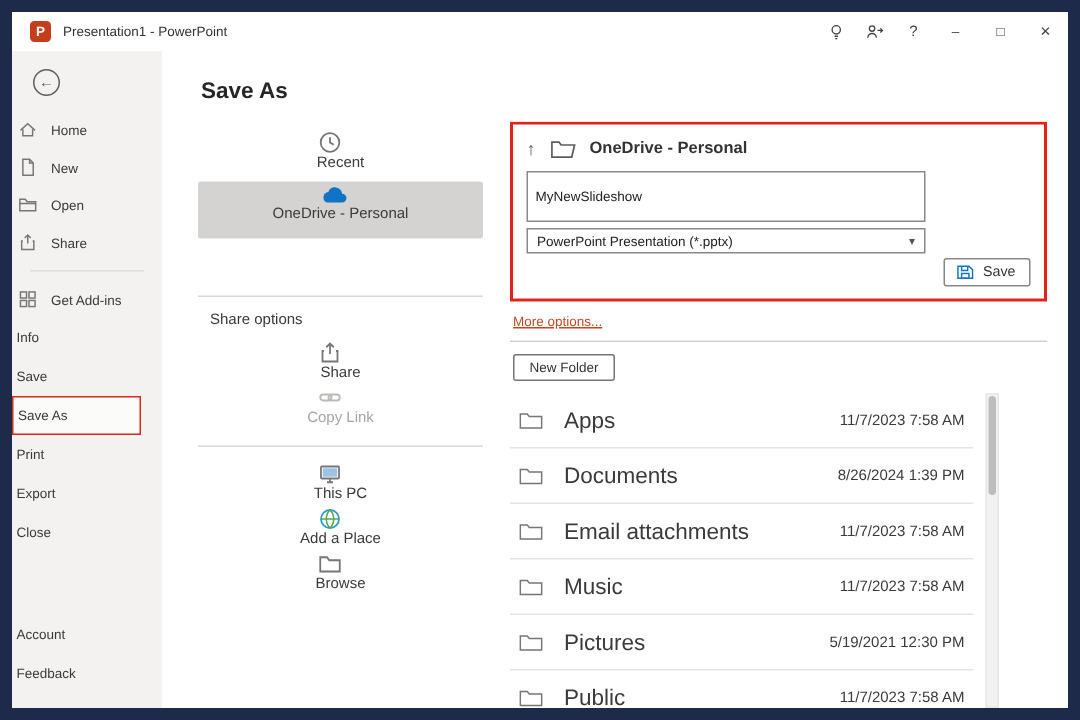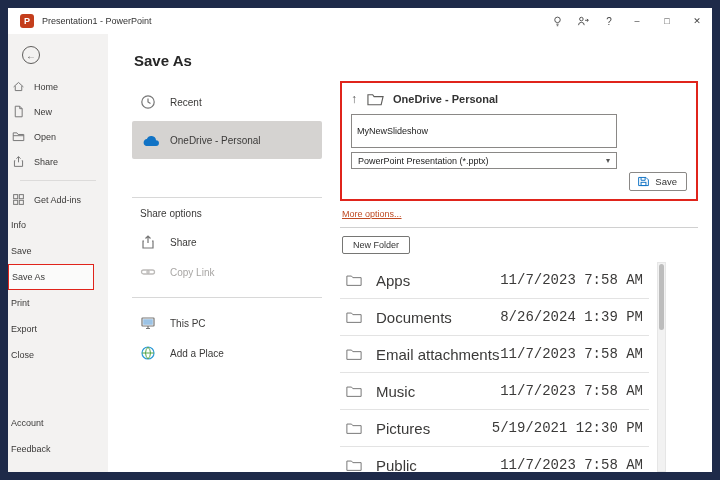--- a/index.html
+++ b/index.html
@@ -32,21 +32,21 @@
   .side-item.selected-red { border:1.5px solid #e0241b; width:86px; background:#fbfbfa; }
   .side-bottom { margin-top:auto; }
 
   
   .main { flex:1 1 auto; padding:12px 12px 0 24px; display:flex; flex-direction:column; overflow:hidden; }
   .page-title { font-size:15px; font-weight:700; color:#262626; margin:6px 0 0 2px; }
   .cols { display:flex; flex:1 1 auto; margin-top:12px; overflow:hidden; }
 
   
   .places { width:190px; flex:0 0 auto; padding-top:6px; }
-  .place-item { display:flex; align-items:center; height:30px; padding:0 8px; font-size:10px; color:#3b3a39; border-radius:2px; }
+  .place-item { display:flex; align-items:center; height:30px; padding:0 8px; font-size:10px; color:#3b3a39; border-radius:2px;flex-direction:column; }
   .place-item .picon { width:22px; height:16px; margin-right:8px; display:flex; align-items:center; }
   .place-item.selected { background:#d5d3d1; height:38px; margin-top:4px; }
   .place-divider { border-top:1px solid #d8d8d8; margin:10px 0; }
   .share-heading { font-size:10px; font-weight:400; color:#3b3a39; margin:4px 0 8px 8px; }
   .place-item.disabled { color:#a8a6a4; }
   .spacer30 { height:28px; }
 
   
   .files { flex:1 1 auto; margin-left:18px; display:flex; flex-direction:column; overflow:hidden; padding-right:2px; }
   .save-panel { border:2px solid #e0241b; padding:7px 9px 8px 9px; }
@@ -67,21 +67,21 @@
   .more-options { font-size:9px; color:#bf4a22; text-decoration:underline; margin:8px 0 6px 2px; display:inline-block; }
   .files-hr { border-top:1px solid #d0d0d0; margin:2px 0 8px 0; }
   .newfolder-btn { display:inline-flex; align-items:flex-start; border:1px solid #767674; background:#fff; padding:3px 10px;
                    font-size:9px; color:#333; border-radius:2px; margin:0 0 8px 2px; align-self:flex-start; }
 
   .list-area { flex:1 1 auto; display:flex; overflow:hidden; }
   .rows { flex:1 1 auto; overflow:hidden; }
   .frow { display:flex; align-items:center; height:37px; border-bottom:1px solid #e3e3e3; padding:0 6px 0 6px; }
   .ficon { width:18px; height:14px; margin-right:12px; display:flex; align-items:center; }
   .fname { font-size:15px; color:#3b3a39; flex:1 1 auto; }
-  .fdate { font-size:14px; color:#3b3a39; white-space:nowrap;font-family:Liberation Mono, monospace; }
+  .fdate { font-size:10px; color:#3b3a39; white-space:nowrap; }
   .scrollbar { width:9px; flex:0 0 auto; margin-left:8px; margin-right:32px; background:#f2f2f2; border:1px solid #e6e6e6; position:relative; }
   .thumb { position:absolute; top:1px; left:1px; right:1px; height:66px; background:#bdbdbd; border-radius:3px; }
 
   svg { display:block; }
 </style>
 </head>
 <body>
 
 <div class="frame">
 <div class="window">
@@ -261,20 +261,28 @@
           <div class="place-item">
             <span class="picon">
               <svg width="16" height="16" viewBox="0 0 16 16" fill="none">
                 <circle cx="8" cy="8" r="6" stroke="#2e9bd6" stroke-width="1.2"></circle>
                 <path d="M2 8 h12 M8 2 a8.5 8.5 0 0 1 0 12 M8 2 a8.5 8.5 0 0 0 0 12" stroke="#57a64a" stroke-width="1"></path>
               </svg>
             </span>
             <span>Add a Place</span>
           </div>
 
+          <div class="place-item">
+            <span class="picon">
+              <svg width="16" height="16" viewBox="0 0 16 16" fill="none" stroke="#767676" stroke-width="1.2">
+                <path d="M1.5 13 V3.5 h4.5 l1.5 2 h7 V13 z"></path>
+              </svg>
+            </span>
+            <span>Browse</span>
+          </div>
         </div>
 
         <div class="files">
 
           <div class="save-panel">
             <div class="loc-row">
               <span class="up-arrow">↑</span>
               <span class="loc-folder">
                 <svg width="17" height="13" viewBox="0 0 18 13" fill="none" stroke="#5f5e5c" stroke-width="1.2">
                   <path d="M1 12 V1.5 h5 l1.5 2 h9.5 l-2 8.5 z"></path>

